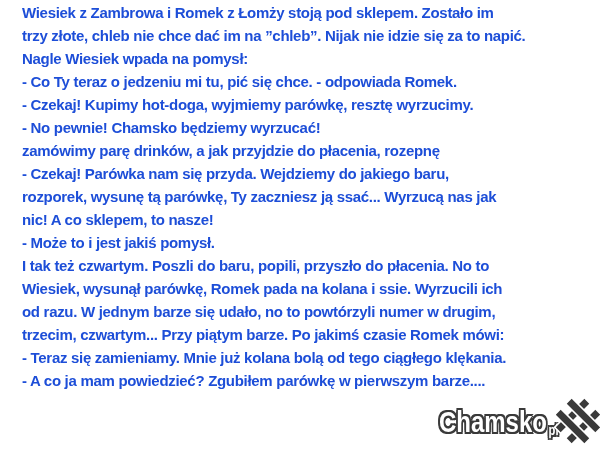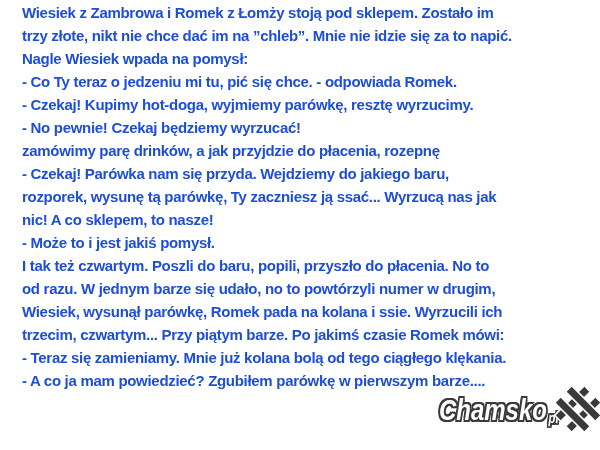--- a/index.html
+++ b/index.html
@@ -17,24 +17,23 @@
   .story .line {
     font-weight: bold;
     font-size: 15px;
     line-height: 23px;
     letter-spacing: -0.3px;
     color: #1d4ed8;
     white-space: pre;
   }
   .watermark {
     position: absolute;
-    right: 0; bottom: 16px;
+    right: 0; bottom: 4px;
     width: 170px; height: 58px;
     pointer-events: none;
-    font-style: italic;
   }
   .wm-text {
     position: absolute;
     right: 42px; bottom: 9px;
     display: flex;
     align-items: flex-end;
     transform: scaleX(0.8);
     transform-origin: right bottom;
     white-space: nowrap;
   }
@@ -65,33 +64,33 @@
     position: absolute;
     right: -3px; bottom: -3px;
     width: 50px; height: 56px;
   }
 </style>
 </head>
 <body>
 
 <div class="story">
   <div class="line">Wiesiek z Zambrowa i Romek z Łomży stoją pod sklepem. Zostało im</div>
-  <div class="line">trzy złote, nikt nie chce dać im na ”chleb”. Mnie nie idzie się za to napić.</div>
+  <div class="line">trzy złote, chleb nie chce dać im na ”chleb”. Nijak nie idzie się za to napić.</div>
   <div class="line">Nagle Wiesiek wpada na pomysł:</div>
   <div class="line">- Co Ty teraz o jedzeniu mi tu, pić się chce. - odpowiada Romek.</div>
   <div class="line">- Czekaj! Kupimy hot-doga, wyjmiemy parówkę, resztę wyrzucimy.</div>
-  <div class="line">- No pewnie! Czekaj będziemy wyrzucać!</div>
+  <div class="line">- No pewnie! Chamsko będziemy wyrzucać!</div>
   <div class="line">zamówimy parę drinków, a jak przyjdzie do płacenia, rozepnę</div>
   <div class="line">- Czekaj! Parówka nam się przyda. Wejdziemy do jakiego baru,</div>
   <div class="line">rozporek, wysunę tą parówkę, Ty zaczniesz ją ssać... Wyrzucą nas jak</div>
   <div class="line">nic! A co sklepem, to nasze!</div>
   <div class="line">- Może to i jest jakiś pomysł.</div>
   <div class="line">I tak też czwartym. Poszli do baru, popili, przyszło do płacenia. No to</div>
+  <div class="line">Wiesiek, wysunął parówkę, Romek pada na kolana i ssie. Wyrzucili ich</div>
   <div class="line">od razu. W jednym barze się udało, no to powtórzyli numer w drugim,</div>
-  <div class="line">Wiesiek, wysunął parówkę, Romek pada na kolana i ssie. Wyrzucili ich</div>
   <div class="line">trzecim, czwartym... Przy piątym barze. Po jakimś czasie Romek mówi:</div>
   <div class="line">- Teraz się zamieniamy. Mnie już kolana bolą od tego ciągłego klękania.</div>
   <div class="line">- A co ja mam powiedzieć? Zgubiłem parówkę w pierwszym barze....</div>
 </div>
 
 <div class="watermark">
   <div class="wm-text">
     <span class="wm-brand">Chamsko</span>
     <span class="wm-tld">pl</span>
   </div>

